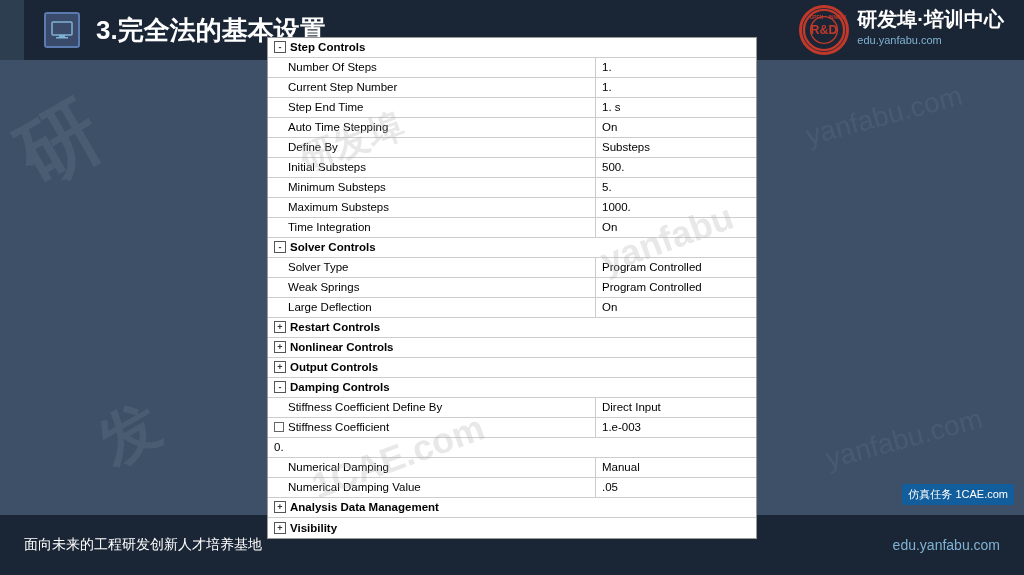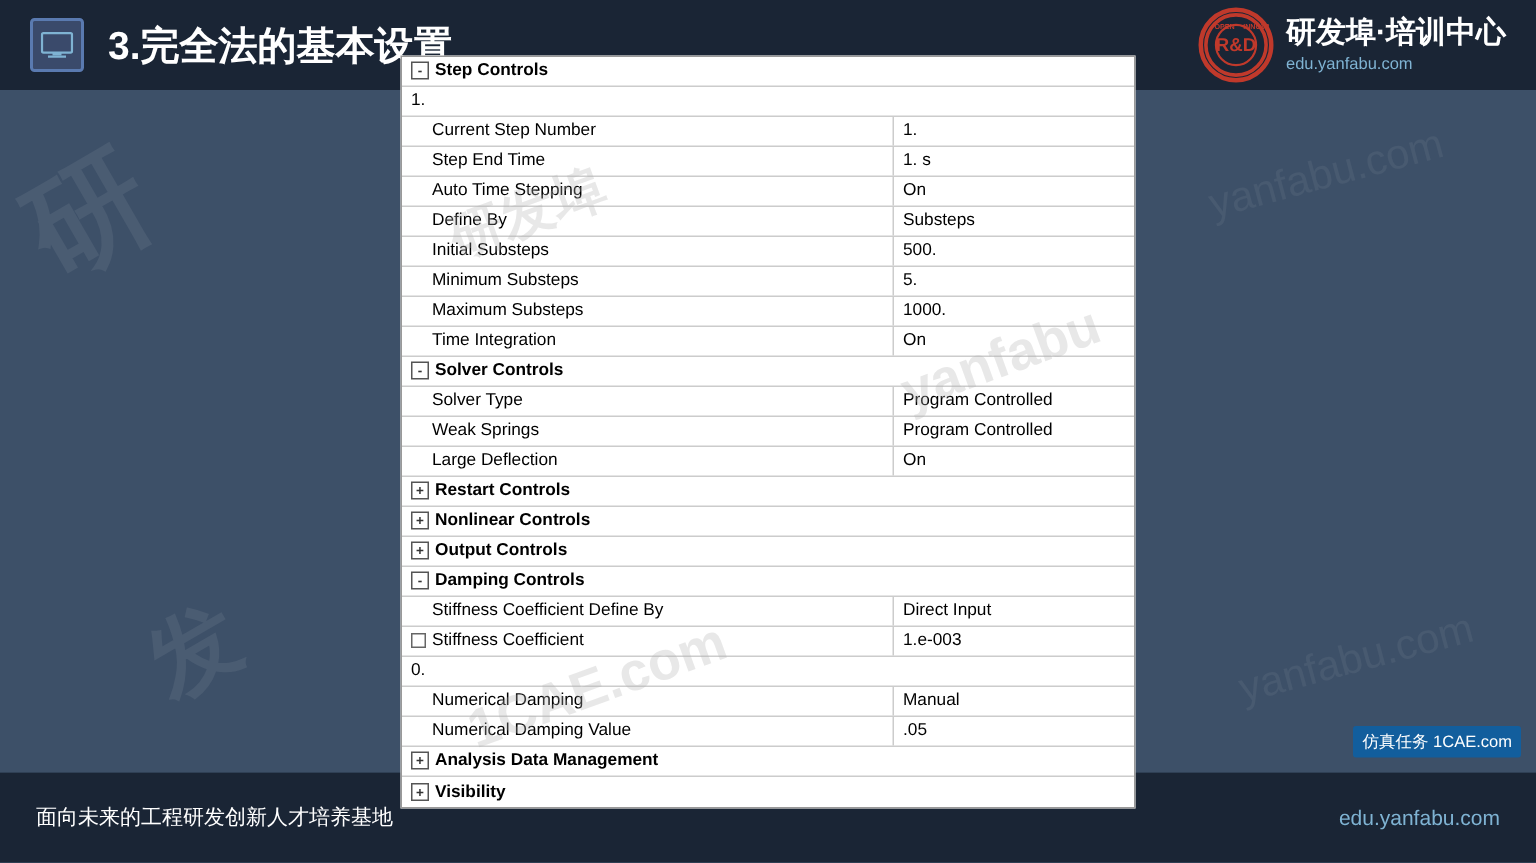--- a/index.html
+++ b/index.html
@@ -13,20 +13,21 @@
     }
 
     
     .header {
       background: #1a2535;
       height: 60px;
       display: flex;
       align-items: center;
       padding: 0 20px;
       justify-content: space-between;
+      margin-left: 24px;
     }
     .header-left {
       display: flex;
       align-items: center;
       gap: 16px;
     }
     .monitor-icon {
       width: 36px;
       height: 36px;
       background: #3a4a6b;
@@ -36,21 +37,21 @@
       align-items: center;
       justify-content: center;
     }
     .header-title {
       color: white;
       font-size: 26px;
       font-weight: bold;
     }
     .logo-area {
       display: flex;
-      align-items: center;
+      align-items: flex-start;
       gap: 8px;
     }
     .logo-circle {
       width: 50px;
       height: 50px;
       border-radius: 50%;
       border: 3px solid #c0392b;
       display: flex;
       align-items: center;
       justify-content: center;
@@ -252,20 +253,21 @@
     <div class="table-watermark twm1">研发埠</div>
     <div class="table-watermark twm2">yanfabu</div>
     <div class="table-watermark twm3">1CAE.com</div>
   <div class="table-row section-header">
         <div class="col-left" style="border-right: none;">
           <span class="expand-icon">-</span>
           <span style="font-weight: bold;">Step Controls</span>
         </div>
       </div>
       <div class="table-row">
+        <div class="col-left indent-1">Number Of Steps</div>
         <div class="col-right">1.</div>
       </div>
       <div class="table-row">
         <div class="col-left indent-1">Current Step Number</div>
         <div class="col-right">1.</div>
       </div>
       <div class="table-row">
         <div class="col-left indent-1">Step End Time</div>
         <div class="col-right">1. s</div>
       </div>

